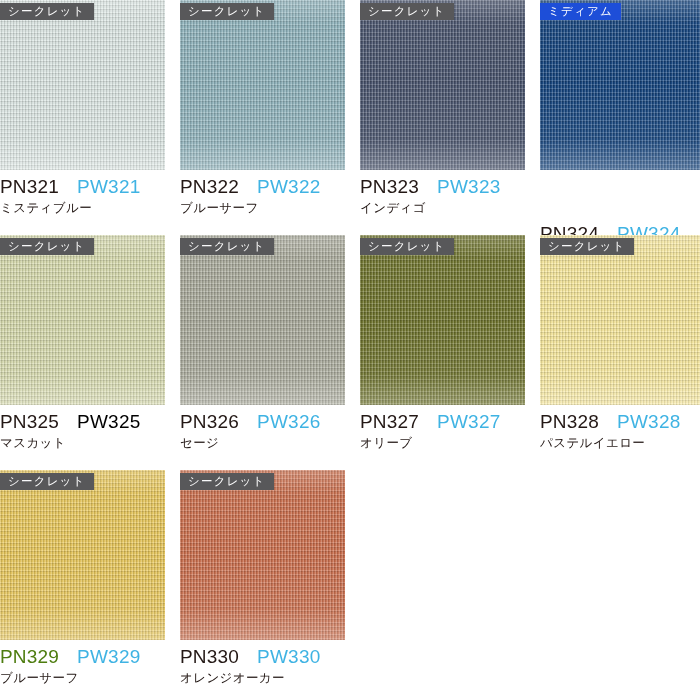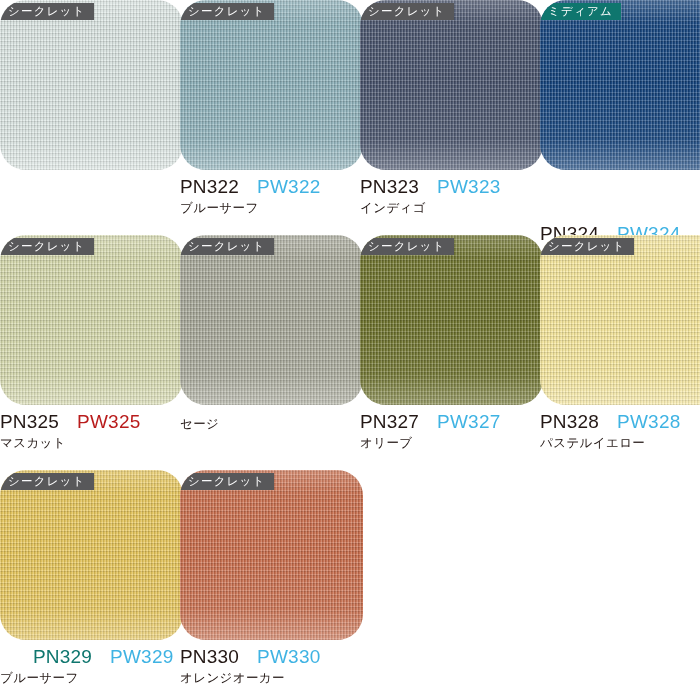--- a/index.html
+++ b/index.html
@@ -16,24 +16,23 @@
     position: relative;
     width: 700px;
     height: 700px;
   }
   .cell {
     position: absolute;
     width: 165px;
   }
   .swatch {
     position: relative;
-    width: 183px;
+    width: 165px;
     height: 170px;
     overflow: hidden;
-    border-radius: 26px;
   }
   
   .swatch .weave {
     position: absolute;
     inset: 0;
     background-image:
       repeating-linear-gradient(
         90deg,
         rgba(255,255,255,0.22) 0px,
         rgba(255,255,255,0.22) 1px,
@@ -112,20 +111,27 @@
 </head>
 <body>
 
 <div class="grid">
     <div class="cell" style="left: 0px; top: 0px;">
       <div class="swatch" style="background: rgb(221, 231, 228);">
         <div class="weave"></div>
         <div class="sheen"></div>
         <div class="badge" style="background: rgb(88, 88, 90); color: rgb(255, 255, 255);">シークレット</div>
       </div>
+      <div class="labels">
+        <div class="codes">
+          <span class="pn" style="color: rgb(35, 24, 21);">PN321</span>
+          <span class="pw" style="color: rgb(63, 179, 227);">PW321</span>
+        </div>
+        <div class="jname">ミスティブルー</div>
+      </div>
     </div>
     <div class="cell" style="left: 180px; top: 0px;">
       <div class="swatch" style="background: rgb(140, 177, 186);">
         <div class="weave"></div>
         <div class="sheen"></div>
         <div class="badge" style="background: rgb(88, 88, 90); color: rgb(255, 255, 255);">シークレット</div>
       </div>
       <div class="labels">
         <div class="codes">
           <span class="pn" style="color: rgb(35, 24, 21);">PN322</span>
@@ -145,51 +151,55 @@
           <span class="pn" style="color: rgb(35, 24, 21);">PN323</span>
           <span class="pw" style="color: rgb(63, 179, 227);">PW323</span>
         </div>
         <div class="jname">インディゴ</div>
       </div>
     </div>
     <div class="cell" style="left: 540px; top: 0px;">
       <div class="swatch" style="background: rgb(17, 65, 124);">
         <div class="weave"></div>
         <div class="sheen"></div>
-        <div class="badge" style="background: #0f766e; color: rgb(255, 255, 255);">ミディアム</div>
+        <div class="badge" style="background: #1d4ed8; color: rgb(255, 255, 255);">ミディアム</div>
       </div>
       <div class="labels">
         <div class="codes">
           <span class="pn" style="color: rgb(35, 24, 21); margin-top: 47px;">PN324</span>
           <span class="pw" style="color: rgb(63, 179, 227);">PW324</span>
         </div>
         <div class="jname">マリンブルー</div>
       </div>
     </div>
     <div class="cell" style="left: 0px; top: 235px;">
       <div class="swatch" style="background: rgb(213, 217, 171);">
         <div class="weave"></div>
         <div class="sheen"></div>
         <div class="badge" style="background: rgb(88, 88, 90); color: rgb(255, 255, 255);">シークレット</div>
       </div>
       <div class="labels">
         <div class="codes">
           <span class="pn" style="color: rgb(35, 24, 21);">PN325</span>
-          <span class="pw" style="color: #b91c1c;">PW325</span>
+          <span class="pw" style="color: #000000;">PW325</span>
         </div>
         <div class="jname">マスカット</div>
       </div>
     </div>
     <div class="cell" style="left: 180px; top: 235px;">
       <div class="swatch" style="background: rgb(168, 169, 154);">
         <div class="weave"></div>
         <div class="sheen"></div>
         <div class="badge" style="background: rgb(88, 88, 90); color: rgb(255, 255, 255);">シークレット</div>
       </div>
       <div class="labels">
+        <div class="codes">
+          <span class="pn" style="color: rgb(35, 24, 21);">PN326</span>
+          <span class="pw" style="color: rgb(63, 179, 227);">PW326</span>
+        </div>
         <div class="jname">セージ</div>
       </div>
     </div>
     <div class="cell" style="left: 360px; top: 235px;">
       <div class="swatch" style="background: rgb(108, 113, 41);">
         <div class="weave"></div>
         <div class="sheen"></div>
         <div class="badge" style="background: rgb(88, 88, 90); color: rgb(255, 255, 255);">シークレット</div>
       </div>
       <div class="labels">
@@ -215,21 +225,21 @@
       </div>
     </div>
     <div class="cell" style="left: 0px; top: 470px;">
       <div class="swatch" style="background: rgb(232, 199, 90);">
         <div class="weave"></div>
         <div class="sheen"></div>
         <div class="badge" style="background: rgb(88, 88, 90); color: rgb(255, 255, 255);">シークレット</div>
       </div>
       <div class="labels">
         <div class="codes">
-          <span class="pn" style="color: #0f766e; padding-left: 33px;">PN329</span>
+          <span class="pn" style="color: #4d7c0f;">PN329</span>
           <span class="pw" style="color: rgb(63, 179, 227);">PW329</span>
         </div>
         <div class="jname">ブルーサーフ</div>
       </div>
     </div>
     <div class="cell" style="left: 180px; top: 470px;">
       <div class="swatch" style="background: rgb(203, 109, 75);">
         <div class="weave"></div>
         <div class="sheen"></div>
         <div class="badge" style="background: rgb(88, 88, 90); color: rgb(255, 255, 255);">シークレット</div>

